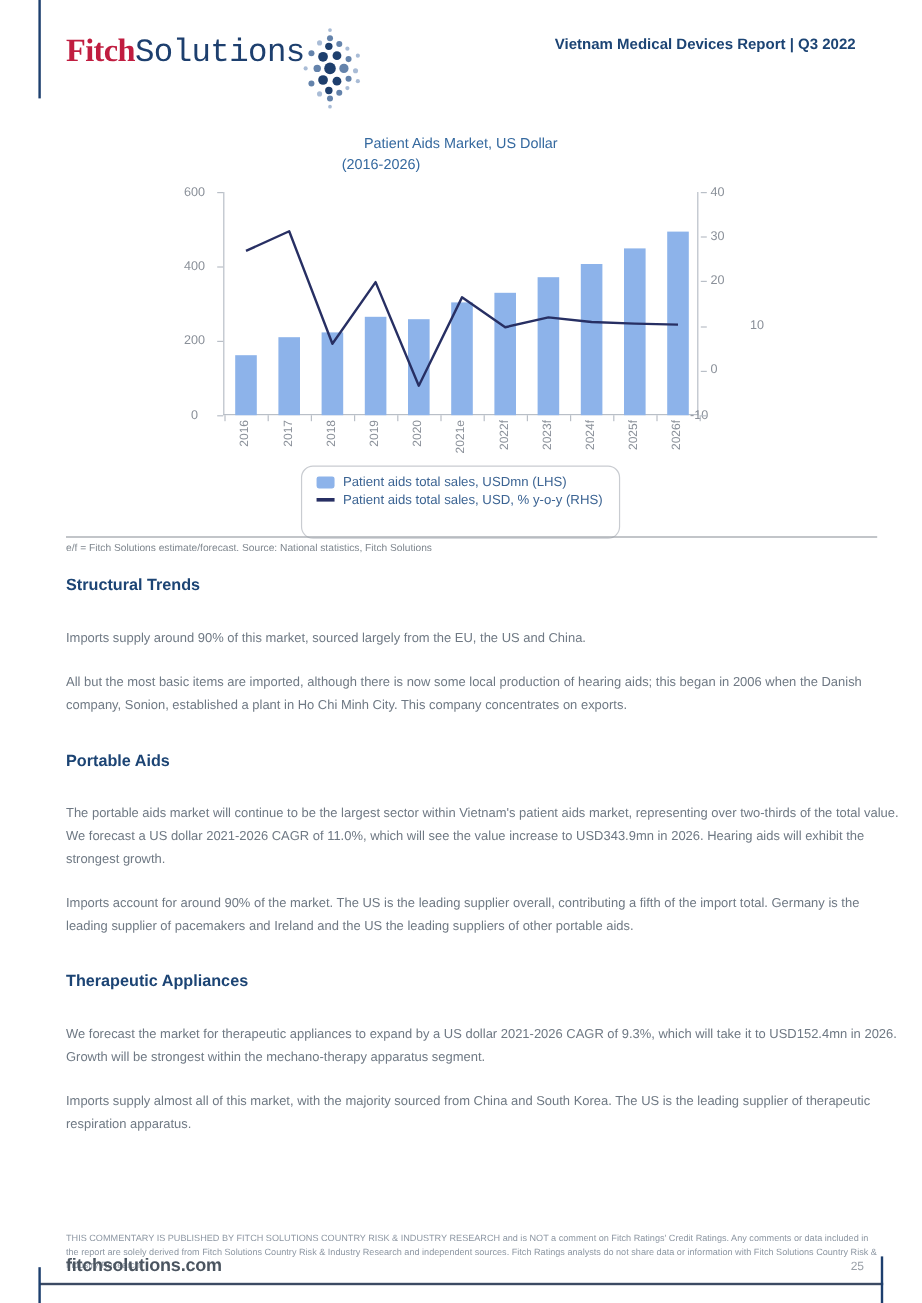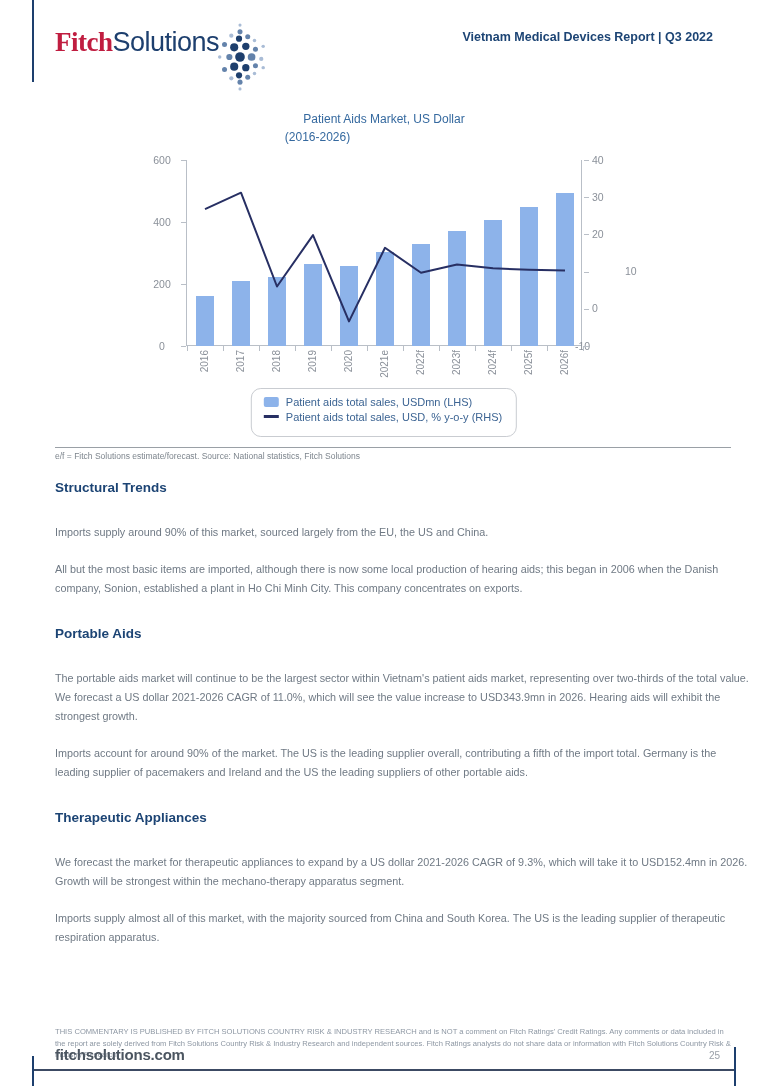--- a/index.html
+++ b/index.html
@@ -10,39 +10,39 @@
   
   .accent-v { position:absolute; width:2px; background:var(--accent-navy,#1d3f6e); }
   .accent-topleft { left:32px; top:0; height:82px; }
   .accent-bottomleft { left:32px; top:1056px; height:30px; }
   .accent-bottomright { left:734px; top:1047px; height:39px; }
 
   
   .logo { position:absolute; left:55px; top:20px; display:flex; align-items:flex-start; }
   .logo-text { font-size:27px; line-height:44px; letter-spacing:-0.5px; white-space:nowrap; }
   .logo-fitch { font-family:"Liberation Serif", serif; font-weight:700; color:var(--fitch-red,#c01d40); }
-  .logo-solutions { font-family:Liberation Sans, sans-serif; font-weight:400; color:var(--accent-navy,#1d3f6e); }
+  .logo-solutions { font-family:Liberation Mono, monospace; font-weight:400; color:var(--accent-navy,#1d3f6e); }
   .logo-burst { margin-left:-8px; margin-top:0px; }
   .header-title { position:absolute; right:55px; top:30px; font-size:12.5px; font-weight:700; color:var(--heading-blue,#1c4474); }
 
   
   .chart-title { position:absolute; left:0; top:112px; width:768px; text-align:center; font-size:12px; color:var(--chart-title-blue,#35699f); }
   .chart-subtitle { position:absolute; left:0; top:130px; width:635px; text-align:center; font-size:12px; color:var(--chart-title-blue,#35699f); }
   .plot { position:absolute; left:186px; top:160px; width:396px; height:186px;
           border-left:1px solid #b9bfc7; border-right:1px solid #b9bfc7; border-bottom:1px solid #b9bfc7; }
   .bar { position:absolute; width:18px; background:var(--bar,#8db3ea); }
   .plot svg { position:absolute; left:0; top:0; overflow:visible; }
   .ytick-label { position:absolute; font-size:10.5px; color:#8a9099; line-height:13px; }
   .ytick-label.left { width:34px; text-align:center; }
   .tickmark { position:absolute; background:#b9bfc7; }
   .xlabel { position:absolute; width:40px; height:12px; font-size:10px; line-height:12px; color:#8a9099;
             text-align:right; transform:rotate(-90deg); transform-origin:center; white-space:nowrap; }
 
   .legend { position:absolute; top:388px; left:50%; transform:translateX(-50%);
-            border:1px solid #c9ccd1; border-radius:10px; background:#fff; padding:5px 14px 12px 12px; }
+            border:1px solid #c9ccd1; border-radius:10px; background:#fff; padding:5px 14px 24px 12px; }
   .legend-row { display:flex; align-items:center; height:15px; font-size:11px; color:#3c6493; white-space:nowrap; }
   .legend-swatch-bar { width:15px; height:10px; border-radius:2px; margin-right:7px; background:var(--bar,#8db3ea); }
   .legend-swatch-line { width:15px; height:2.5px; margin-right:7px; background:var(--line,#272f63); }
 
   .footnote-rule { position:absolute; left:55px; top:447px; width:676px; height:1px; background:#9aa0a6; }
   .chart-footnote { position:absolute; left:55px; top:451px; font-size:8.5px; color:#7d858d; }
 
   
   .content { position:absolute; left:55px; top:480px; width:694px; }
   .section-heading { font-size:13.5px; font-weight:700; color:var(--heading-blue,#1c4474); margin:28px 0 28px 0; }

